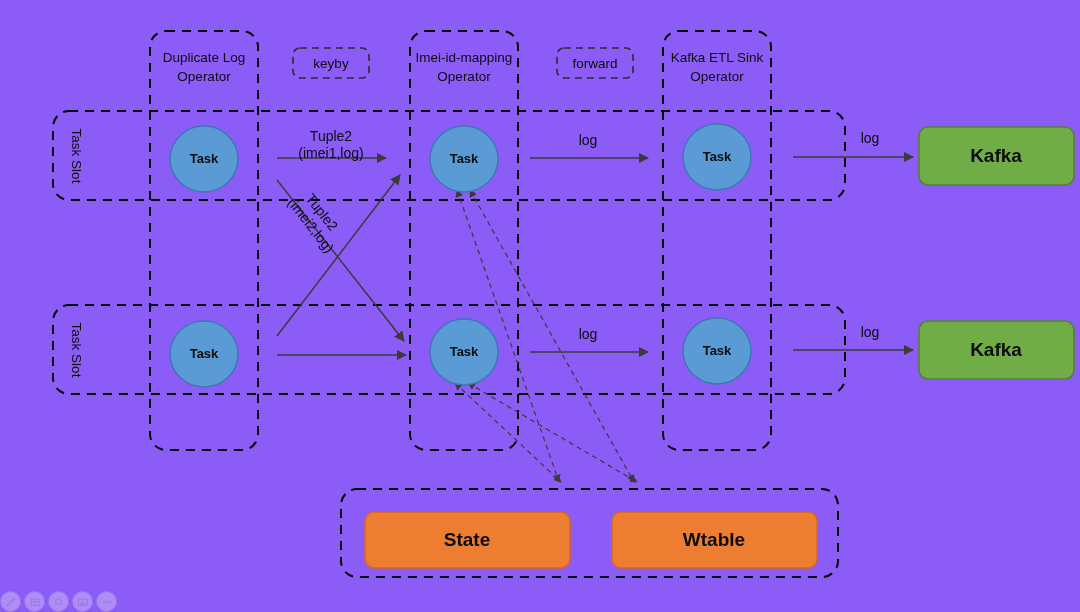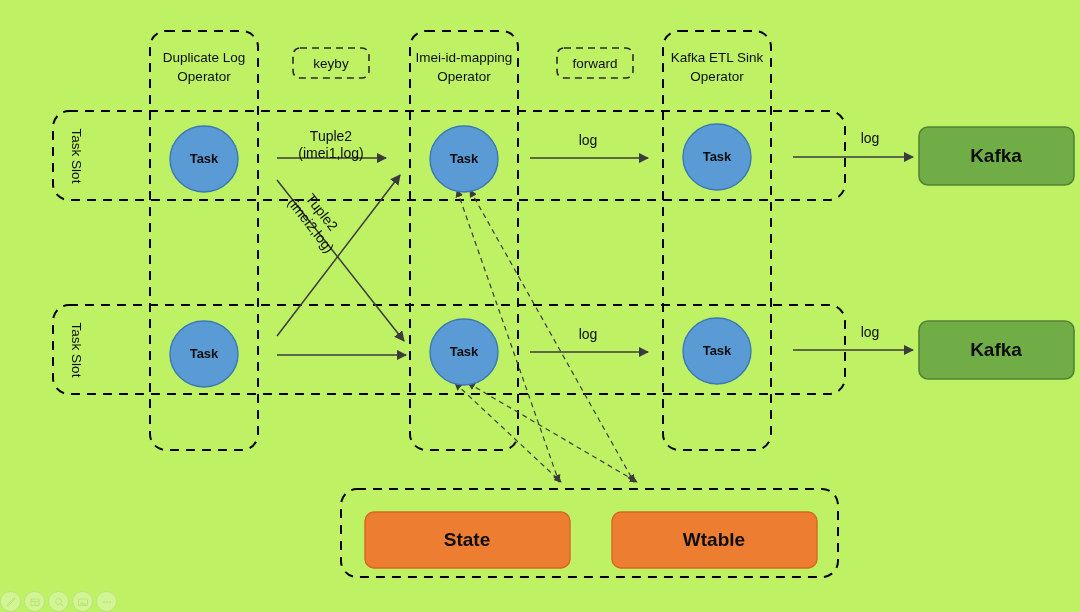--- a/index.html
+++ b/index.html
@@ -9,21 +9,21 @@
     background: #ffffff;
   }
   body {
     font-family: "Liberation Sans", sans-serif;
     color: #000000;
   }
   #canvas {
     position: relative;
     width: 1080px;
     height: 612px;
-    background: #bef264;
+    background: #8b5cf6;
     overflow: hidden;
   }
   #diagram-svg {
     position: absolute;
     left: 0;
     top: 0;
     width: 1080px;
     height: 612px;
   }
   .lbl {

